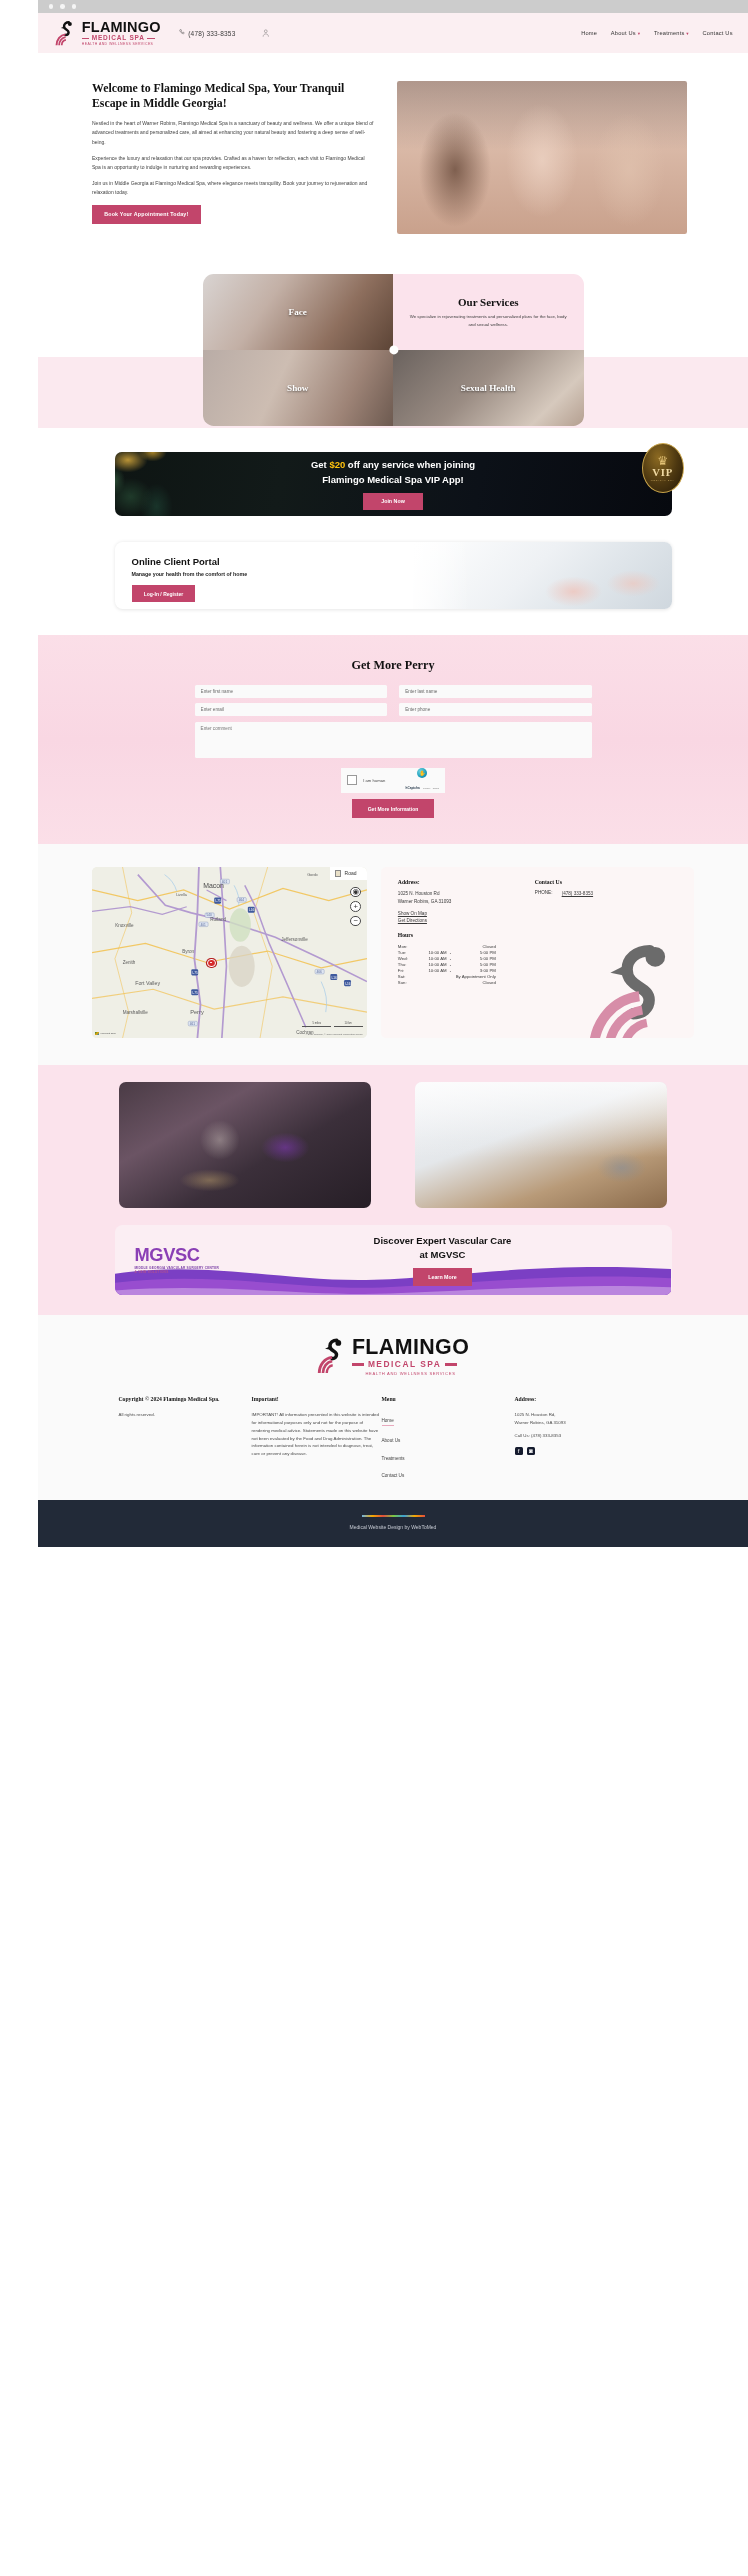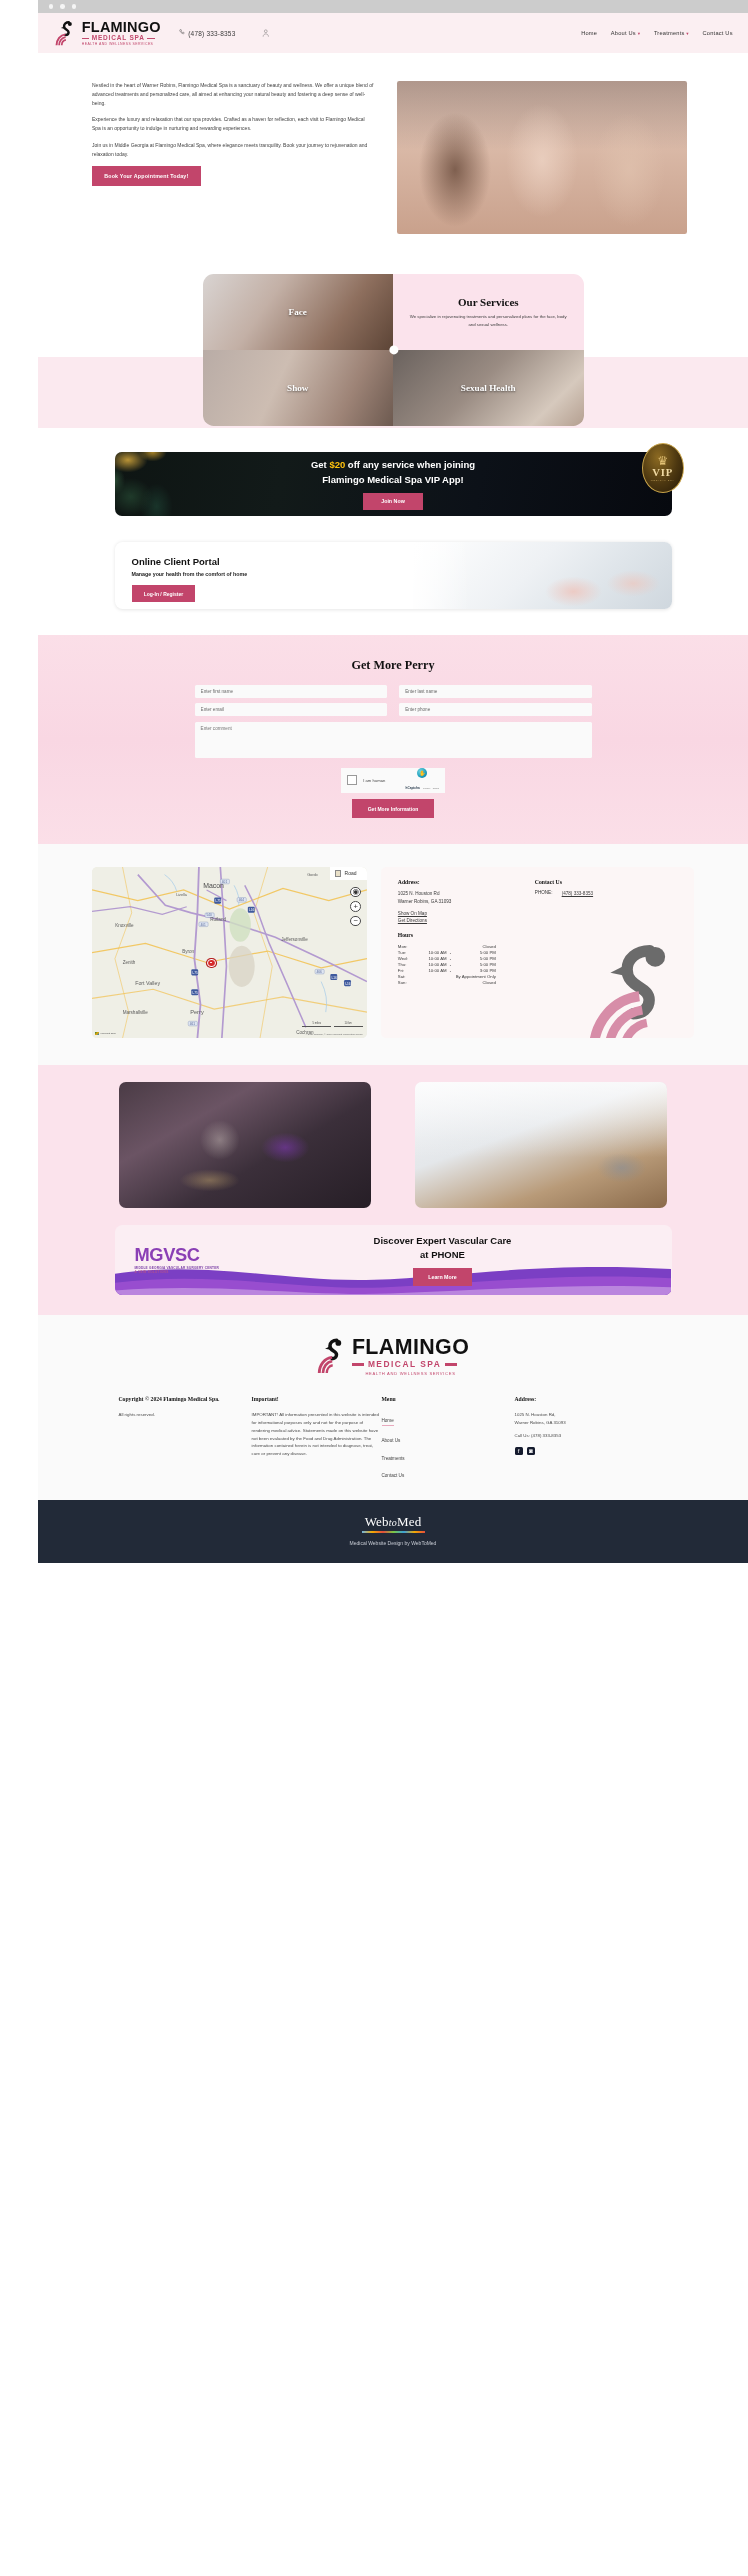--- a/index.html
+++ b/index.html
@@ -435,20 +435,21 @@
         <span>Contact Us</span>
       </span>
     </nav>
   </header>
 
 
   <section class="welcome">
     <div class="inner">
       <div class="welcome-row">
         <div class="welcome-col">
+          <h2>Welcome to Flamingo Medical Spa, Your Tranquil Escape in Middle Georgia!</h2>
           <p>Nestled in the heart of Warner Robins, Flamingo Medical Spa is a sanctuary of beauty and wellness. We offer a unique blend of advanced treatments and personalized care, all aimed at enhancing your natural beauty and fostering a deep sense of well-being.</p>
           <p>Experience the luxury and relaxation that our spa provides. Crafted as a haven for reflection, each visit to Flamingo Medical Spa is an opportunity to indulge in nurturing and rewarding experiences.</p>
           <p>Join us in Middle Georgia at Flamingo Medical Spa, where elegance meets tranquility. Book your journey to rejuvenation and relaxation today.</p>
           <button class="btn">Book Your Appointment Today!</button>
         </div>
         <div class="welcome-img"></div>
       </div>
     </div>
   </section>
 
@@ -692,21 +693,21 @@
         <path d="M0 36 C 140 26, 250 44, 360 40 C 480 36, 600 26, 730 32 L730 42 L0 42 Z" fill="#c08fe0" opacity=".85"></path>
       </svg>
       <div class="mg-logo">
         <div class="mg-acr">MGVSC</div>
         <div class="mg-l1">MIDDLE GEORGIA VASCULAR SURGERY CENTER</div>
         <div class="mg-l2">&amp; VEIN SOLUTIONS</div>
       </div>
       <div class="mg-mid">
         <h3>
           <span>Discover Expert Vascular Care</span><br>
-          <span>at PHONE</span>
+          <span>at MGVSC</span>
         </h3>
         <button class="mg-btn">Learn More</button>
       </div>
     </div>
   </section>
 
   <footer class="footer">
     <div class="footer-logo">
       <div class="flogo-mark">
         <svg viewBox="0 0 42 48" width="32" height="37">
@@ -752,21 +753,18 @@
         <p class="fnote">Call Us: (478) 333-8353</p>
         <div class="fsocial">
           <span class="fs-ico">f</span>
           <span class="fs-ico ig">◙</span>
         </div>
       </div>
     </div>
   </footer>
 
   <div class="bottom-bar">
-    <div class="wtm-logo">
-      <span>Web</span><i>to</i><span>Med</span>
-    </div>
     <div class="wtm-rule"></div>
     <div class="wtm-sub">Medical Website Design by WebToMed</div>
   </div>
 
 </div>
 
 
 </body></html>

